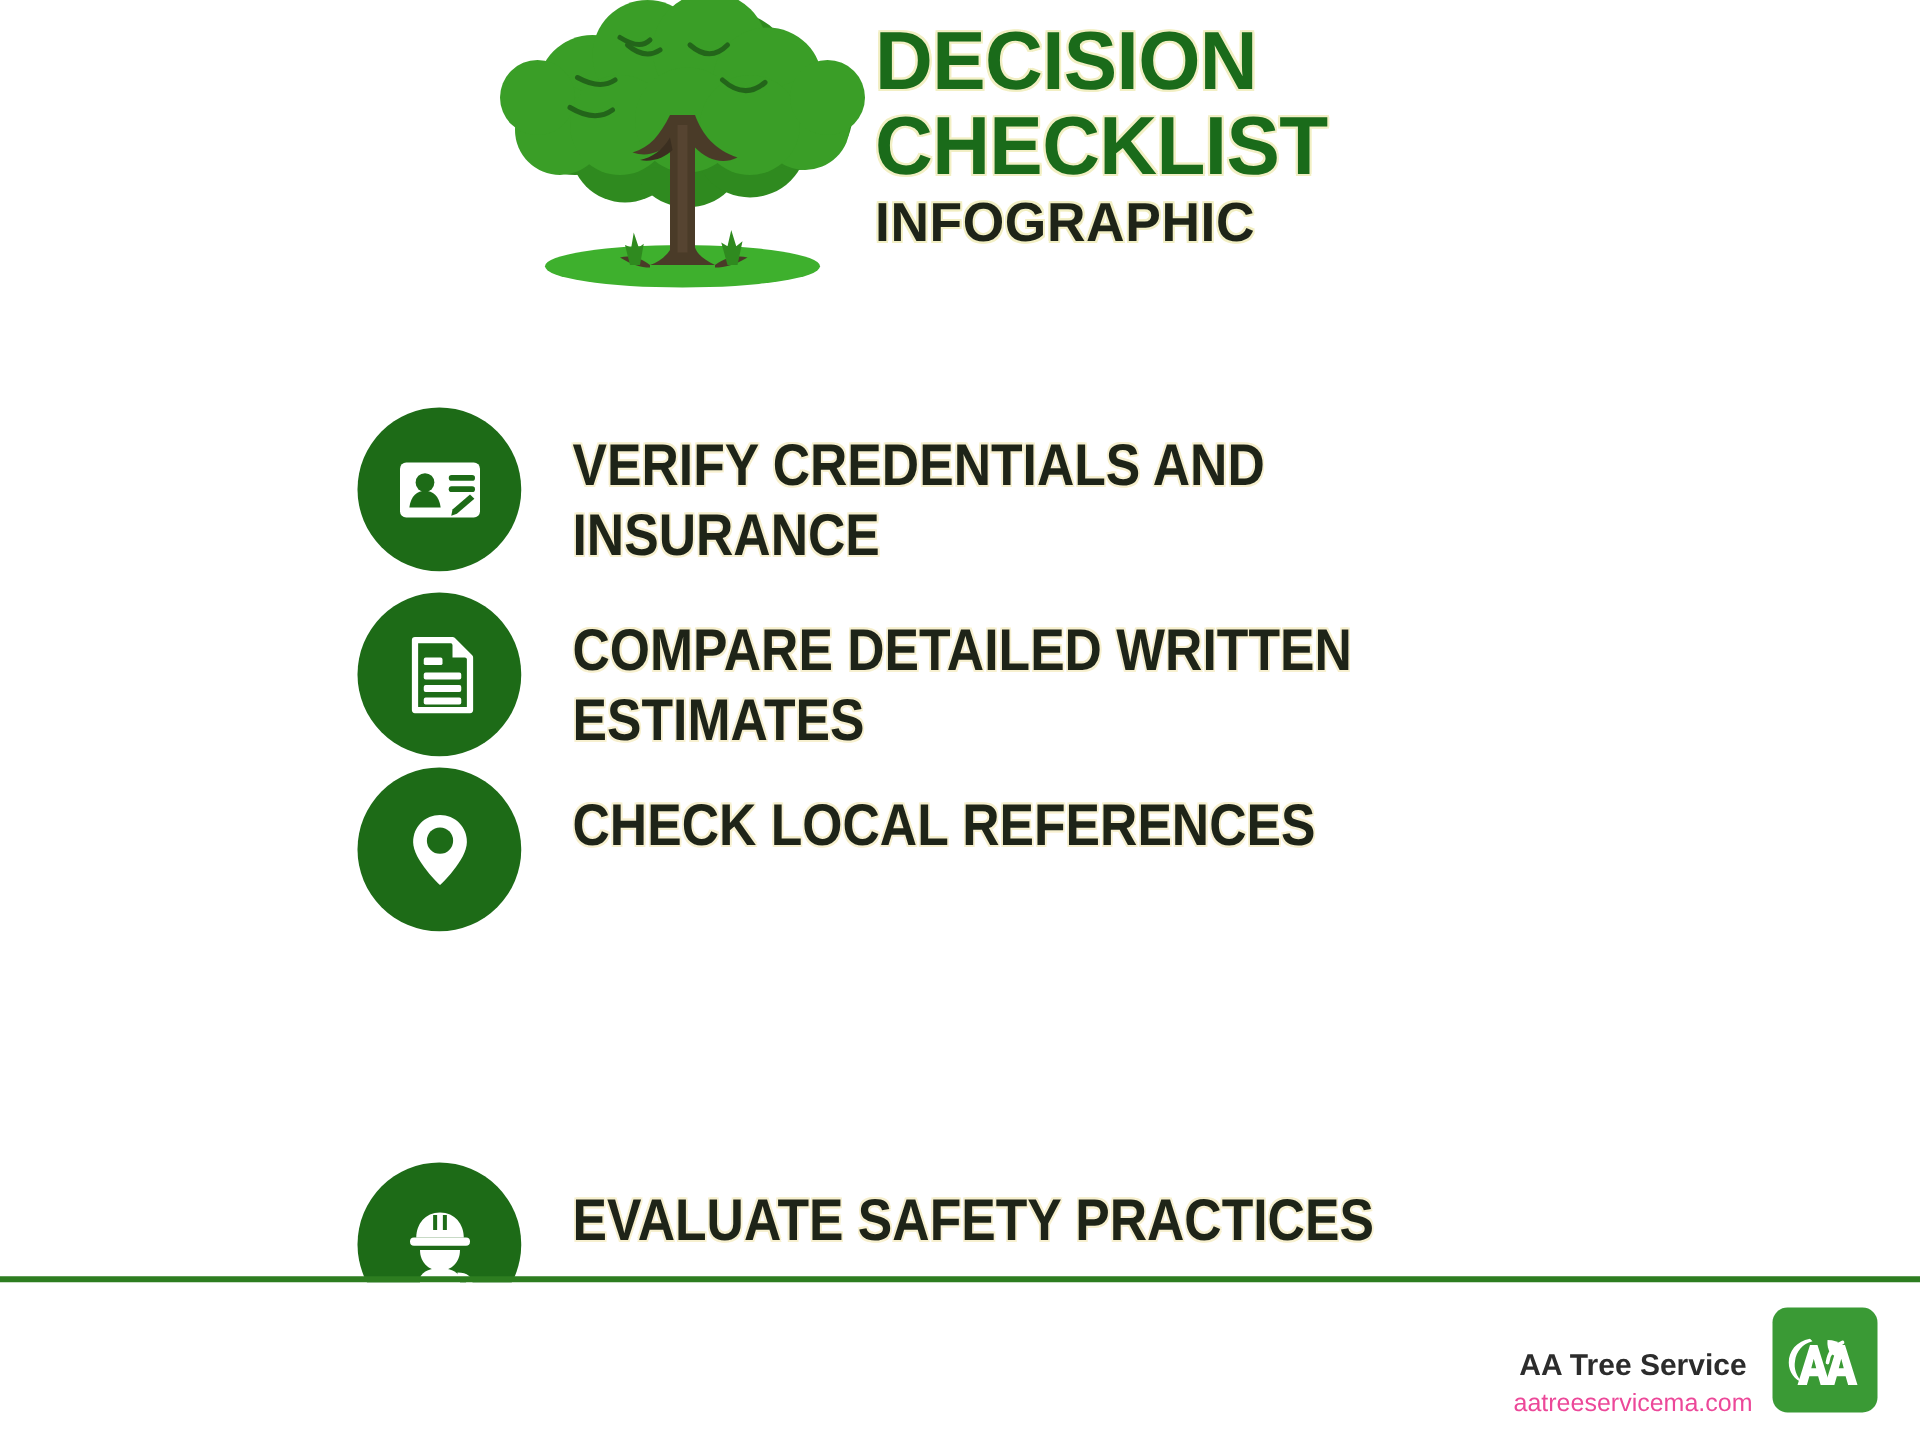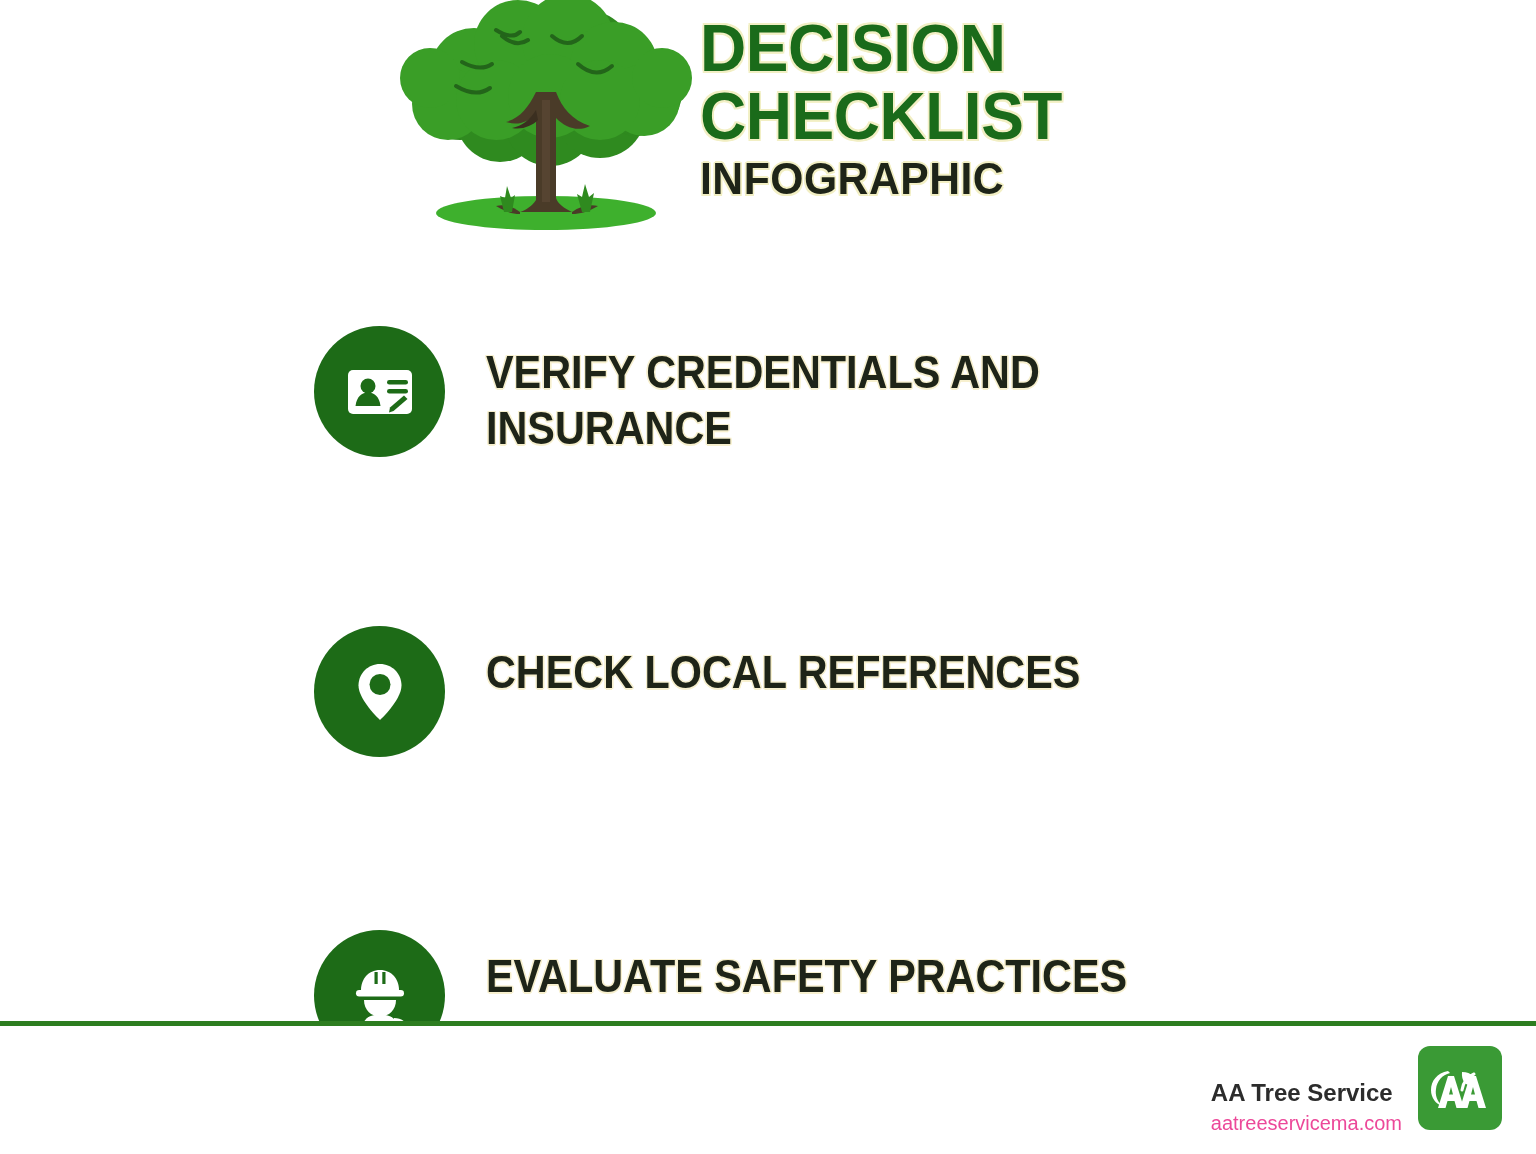--- a/index.html
+++ b/index.html
@@ -125,21 +125,20 @@
     top: 320px;
     width: 1536px;
     height: 710px;
     overflow: hidden;
   }
   .row {
     position: absolute;
     left: 0;
     width: 1372px;
     height: 150px;
-    margin-left: 28px;
   }
   .badge {
     position: absolute;
     left: 286px;
     top: 6px;
     width: 131px;
     height: 131px;
     border-radius: 50%;
     background: #1d6b17;
     box-sizing: border-box;
@@ -189,21 +188,21 @@
     left: 0;
     top: 1026px;
     width: 1536px;
     height: 128px;
     background: #ffffff;
   }
   #footer-brand {
     position: absolute;
     right: 134px;
     top: 52px;
-    text-align: left;
+    text-align: center;
   }
   #footer-name {
     font-family: "Liberation Sans", sans-serif;
     font-weight: 700;
     font-size: 24px;
     line-height: 30px;
     color: #2c2c2c;
     white-space: nowrap;
   }
   #footer-url {
@@ -307,22 +306,35 @@
           <circle cx="24" cy="30" r="7.5" fill="#1d6b17"></circle>
           <path d="M11.5 50 C12.5 40.5 18 36.5 24 36.5 C30 36.5 35.5 40.5 36.5 50 Z" fill="#1d6b17"></path>
           <rect x="43" y="24" width="21" height="4.6" rx="2.3" fill="#1d6b17"></rect>
           <rect x="43" y="33" width="21" height="4.6" rx="2.3" fill="#1d6b17"></rect>
           <path d="M46 51.5 L60 39.5 L63.5 43 L49.5 55 L45 56.5 Z" fill="#1d6b17"></path>
         </svg>
       </div>
       <div class="row-label">VERIFY CREDENTIALS AND INSURANCE</div>
     </div>
 
-
-    <div class="row" style="top:300px;">
+    <div class="row" style="top:148px;">
+      <div class="badge">
+        <svg viewBox="0 0 72 72" width="72" height="72" xmlns="http://www.w3.org/2000/svg">
+          <path d="M16 8 L46 8 L60 22 L60 64 L16 64 Z" fill="none" stroke="#ffffff" stroke-width="5" stroke-linejoin="round"></path>
+          <path d="M46 8 L46 22 L60 22 Z" fill="#ffffff"></path>
+          <rect x="23" y="22" width="15" height="6" rx="1.5" fill="#ffffff"></rect>
+          <rect x="23" y="34" width="30" height="5.5" rx="1.5" fill="#ffffff"></rect>
+          <rect x="23" y="44" width="30" height="5.5" rx="1.5" fill="#ffffff"></rect>
+          <rect x="23" y="54" width="30" height="5.5" rx="1.5" fill="#ffffff"></rect>
+        </svg>
+      </div>
+      <div class="row-label" style="width:720px;">COMPARE DETAILED WRITTEN ESTIMATES</div>
+    </div>
+
+    <div class="row" style="top:288px;">
       <div class="badge">
         <svg viewBox="0 0 72 72" width="72" height="72" xmlns="http://www.w3.org/2000/svg">
           <path d="M36 8 C24 8 14.5 17.5 14.5 29.5 C14.5 44 36 64 36 64 C36 64 57.5 44 57.5 29.5 C57.5 17.5 48 8 36 8 Z" fill="#ffffff"></path>
           <circle cx="36" cy="28.5" r="10.5" fill="#1d6b17"></circle>
         </svg>
       </div>
       <div class="row-label">CHECK LOCAL REFERENCES</div>
     </div>
 
 

